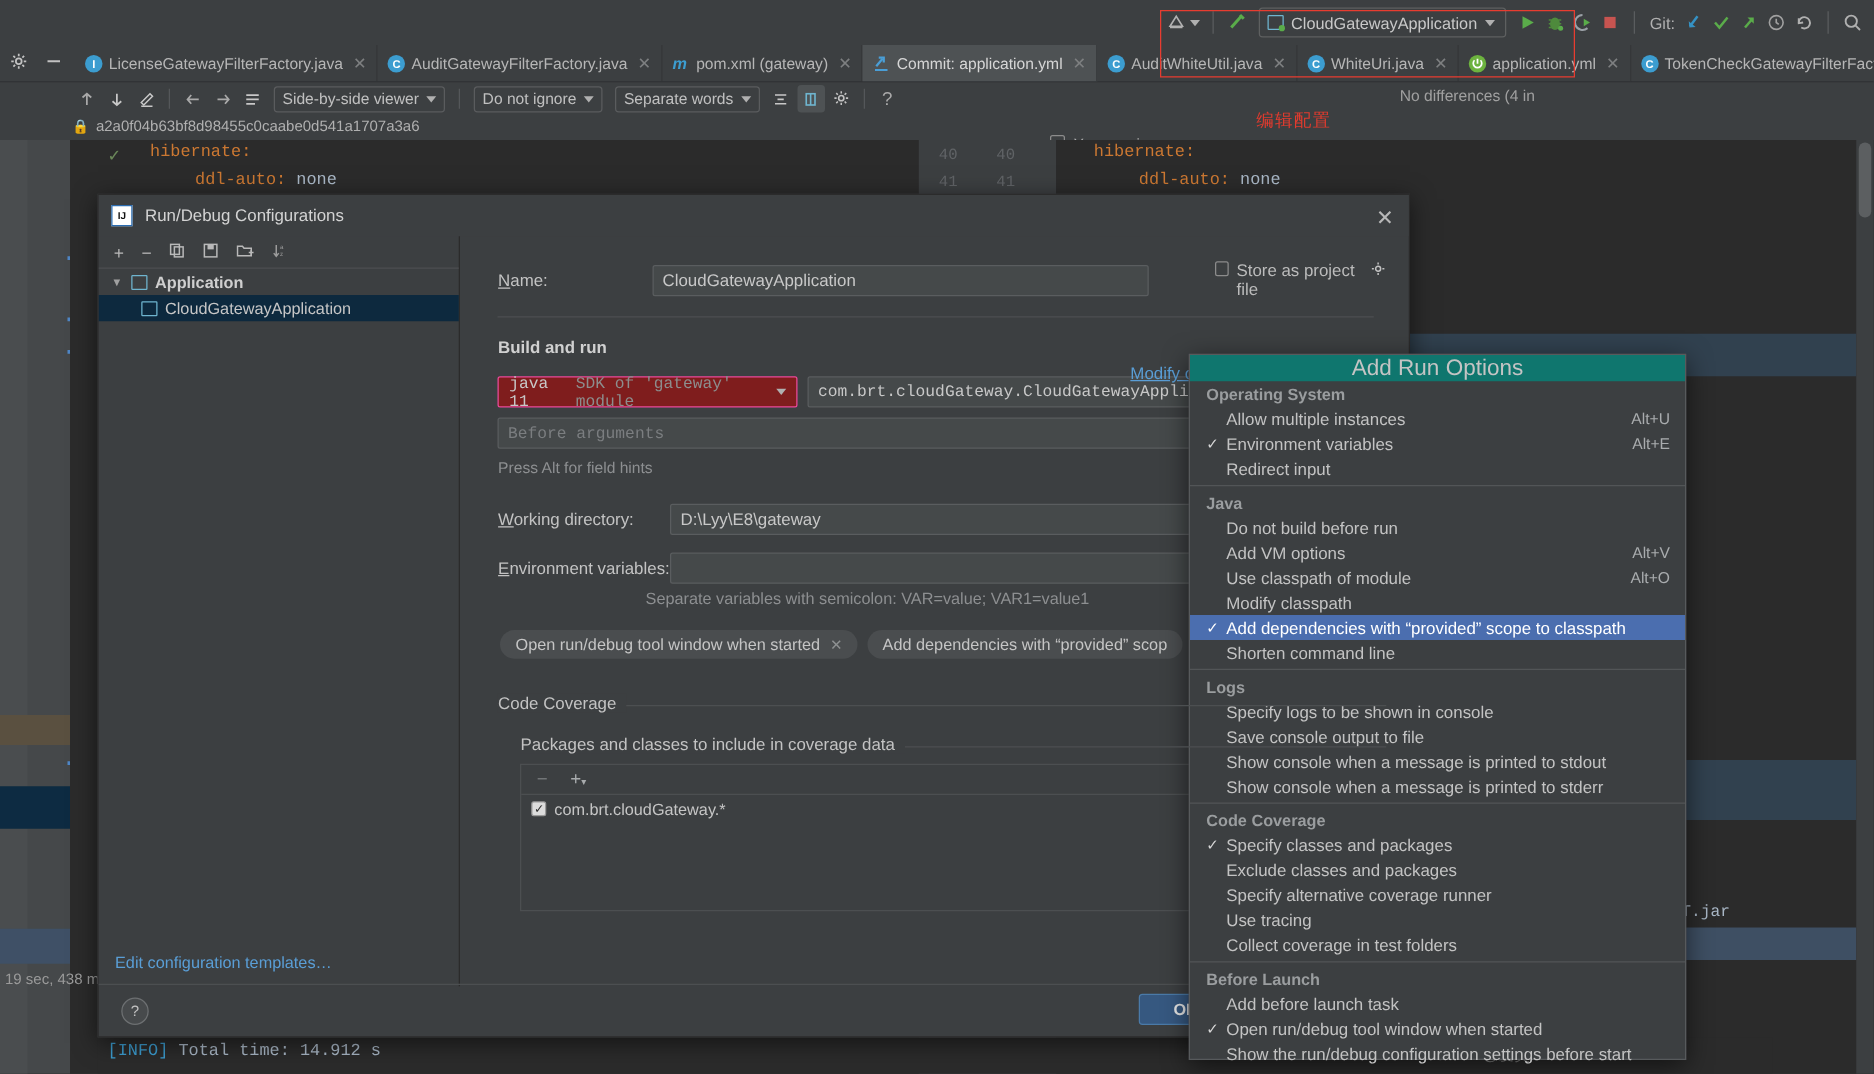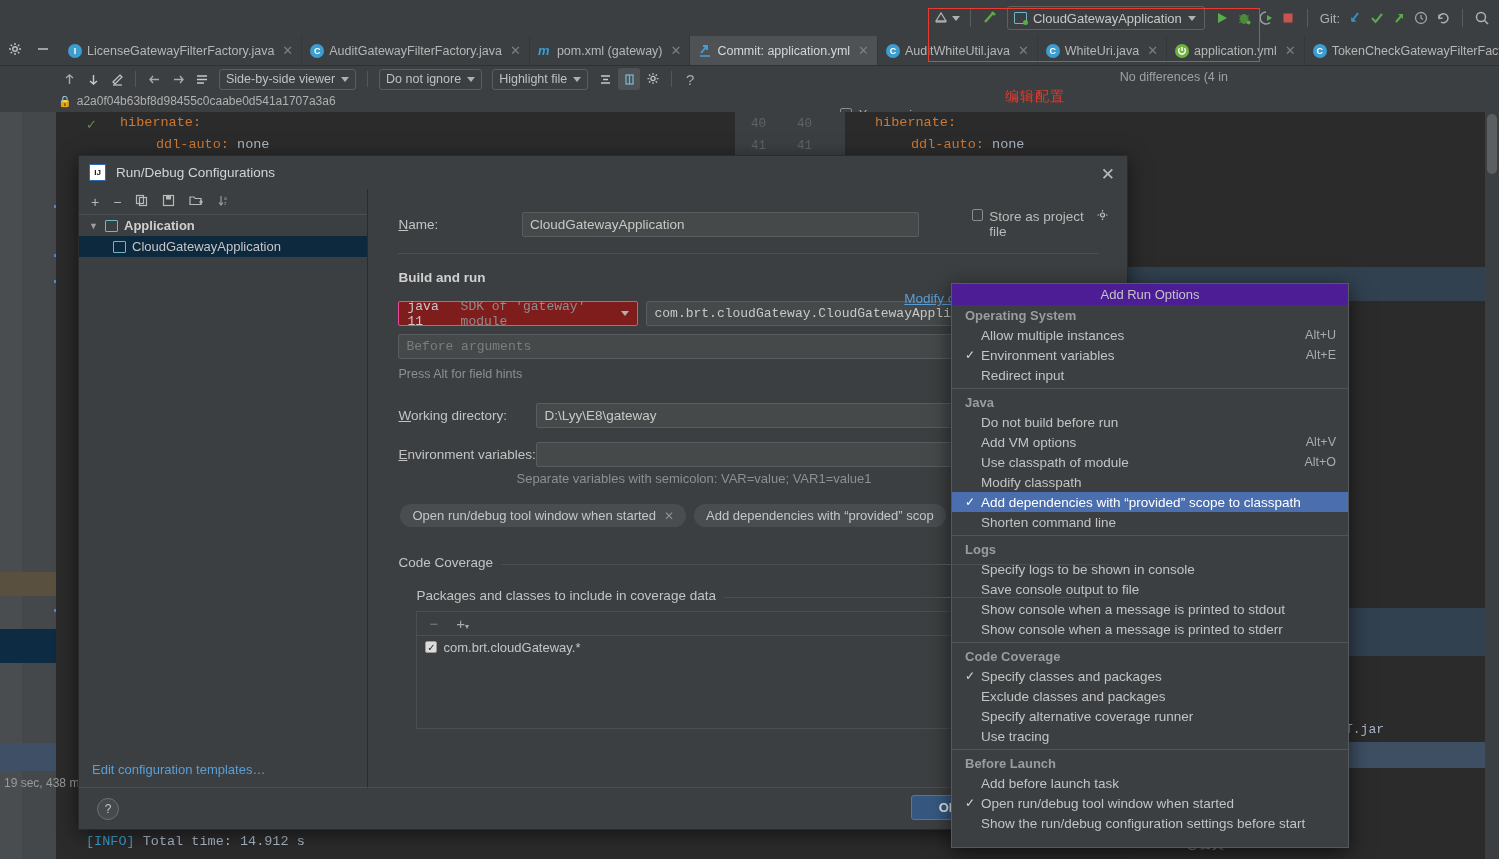--- a/index.html
+++ b/index.html
@@ -191,21 +191,21 @@
     color:#e6e6e6; font-size:13px; font-weight:bold; display:flex; align-items:center; justify-content:center;
   }
 
   
   .popup{
     position:absolute; left:951px; top:283px; width:398px; height:565px;
     background:#3c3f41; border:1px solid #575a5c;
     box-shadow:0 5px 20px rgba(0,0,0,.6); font-size:13.5px;
   }
   .popup-title{ height:21px; display:flex;align-items:center;justify-content:center;
-                color:#c4c4c4; background:#4c1d95; font-size:13px;}
+                color:#c4c4c4; background:#0f766e; font-size:18px;}
   .pgroup{ padding-left:13px; color:#9a9d9f; font-weight:bold; font-size:13px; height:20px; display:flex; align-items:center;}
   .pitem{ height:20px; display:flex; align-items:center; padding-left:13px; color:#c3c3c3; position:relative;}
   .pitem .chk{ width:16px; display:inline-block; color:#d6d6d6; font-size:12px;}
   .pitem .ptxt{ }
   .pitem .alt{ position:absolute; right:12px; color:#a9acae; font-size:12.5px;}
   .pitem.sel{ background:#4b6eaf; color:#fff;}
   .pitem.sel .chk{ color:#fff;}
   .psep{ height:1px; background:#525557; margin:3px 0;}
 
   
@@ -415,21 +415,21 @@
     <div class="dtb-combo">
       <span>Side-by-side viewer</span>
       <span class="caret"></span>
     </div>
     <span class="vbar"></span>
     <div class="dtb-combo">
       <span>Do not ignore</span>
       <span class="caret"></span>
     </div>
     <div class="dtb-combo">
-      <span>Highlight file</span>
+      <span>Separate words</span>
       <span class="caret"></span>
     </div>
     <span class="dtb-ico">
       <svg width="13" height="13" viewBox="0 0 13 13">
           <path d="M2 3 h9 M4 6.5 h5 M2 10 h9" stroke="#c8c8c8" stroke-width="1.3"></path>
         </svg>
     </span>
     <span class="dtb-ico" style="background:#4e5254;border-radius:3px;">
       <svg width="13" height="13" viewBox="0 0 13 13">
           <rect x="3" y="2" width="7" height="9" fill="none" stroke="#6fb5cf" stroke-width="1.3"></rect>
@@ -745,20 +745,24 @@
       <span class="ptxt">Exclude classes and packages</span>
     </div>
     <div class="pitem">
       <span class="chk"></span>
       <span class="ptxt">Specify alternative coverage runner</span>
     </div>
     <div class="pitem">
       <span class="chk"></span>
       <span class="ptxt">Use tracing</span>
     </div>
+    <div class="pitem">
+      <span class="chk"></span>
+      <span class="ptxt">Collect coverage in test folders</span>
+    </div>
 
     <div class="psep"></div>
     <div class="pgroup">Before Launch</div>
     <div class="pitem">
       <span class="chk"></span>
       <span class="ptxt">Add before launch task</span>
     </div>
     <div class="pitem">
       <span class="chk">✓</span>
       <span class="ptxt">Open run/debug tool window when started</span>

